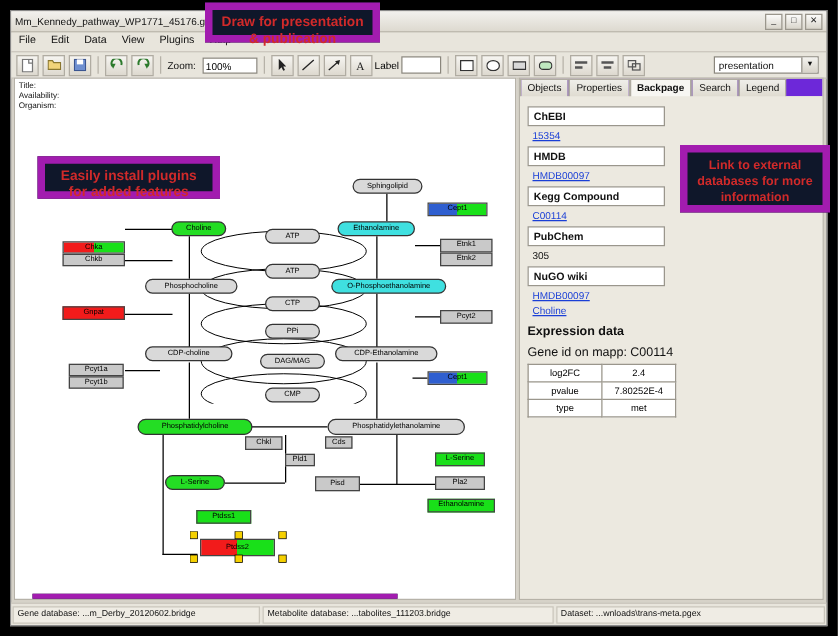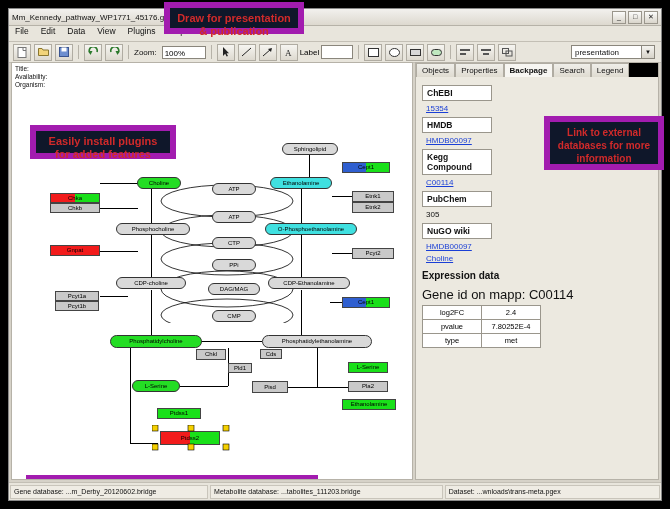--- a/index.html
+++ b/index.html
@@ -30,29 +30,29 @@
 
   
   .body{position:absolute;left:0;top:51px;right:0;bottom:18px;display:flex;}
   .canvaswrap{position:relative;flex:1;background:#fff;border:1px solid #b6b2a8;margin:2px;overflow:hidden;}
   .side{width:242px;background:#ece9e0;border:1px solid #b6b2a8;margin:2px 2px 2px 0;position:relative;overflow:hidden;}
 
   
   .infohdr{position:absolute;left:3px;top:2px;font-size:6.5px;color:#111;line-height:8px;}
 
   
-  .sidetabs{display:flex;font-size:8px;height:14px;align-items:flex-start;background:#000000;}
+  .sidetabs{display:flex;font-size:8px;height:14px;align-items:flex-start;background:#6d28d9;}
   .sidetab{padding:1px 5px;border:1px solid #b0aca2;border-bottom:none;background:linear-gradient(#efeee9,#dedacf);color:#111;line-height:12px;}
   .sidetab.active{background:#f7f6f2;font-weight:bold;}
   .sidecontent{position:absolute;left:0;top:14px;right:0;bottom:0;background:#ece9e0;padding:4px 6px;box-sizing:border-box;overflow:hidden;}
-  .dbbox{background:#fff;border:1px solid #9a968c;font-weight:bold;font-size:8.5px;color:#111;padding:2px 4px;width:70px;box-sizing:border-box;margin-top:4px;}
+  .dbbox{background:#fff;border:1px solid #9a968c;font-weight:bold;font-size:8.5px;color:#111;padding:2px 4px;width:110px;box-sizing:border-box;margin-top:4px;}
   .dblink{color:#1a3fd6;text-decoration:underline;font-size:8px;margin:3px 0 0 4px;}
   .dbplain{color:#111;font-size:8px;margin:3px 0 0 4px;}
   .exprtitle{font-weight:bold;font-size:10px;color:#111;margin-top:7px;}
-  .genemapp{font-size:13px;color:#111;margin-top:6px;}
+  .genemapp{font-size:10px;color:#111;margin-top:6px;}
   table.exprtab{border-collapse:collapse;margin-top:3px;font-size:7.5px;}
   table.exprtab td{border:1px solid #9a968c;background:#fff;padding:1px 4px;text-align:center;min-width:50px;height:11px;}
 
   
   .statusbar{position:absolute;left:0;right:0;bottom:0;height:17px;background:#e8e5dc;border-top:1px solid #c3bfb5;display:flex;align-items:center;font-size:7px;color:#111;}
   .statusbar .cell{border:1px solid #c9c5bb;height:12px;line-height:12px;margin:0 1px;padding:0 3px;background:#efece4;white-space:nowrap;}
 
   
   .node{position:absolute;box-sizing:border-box;font-size:6px;color:#000;display:flex;align-items:center;justify-content:center;text-align:center;line-height:7px;}
   .gene{background:#c9c9c9;border:1px solid #444;}

